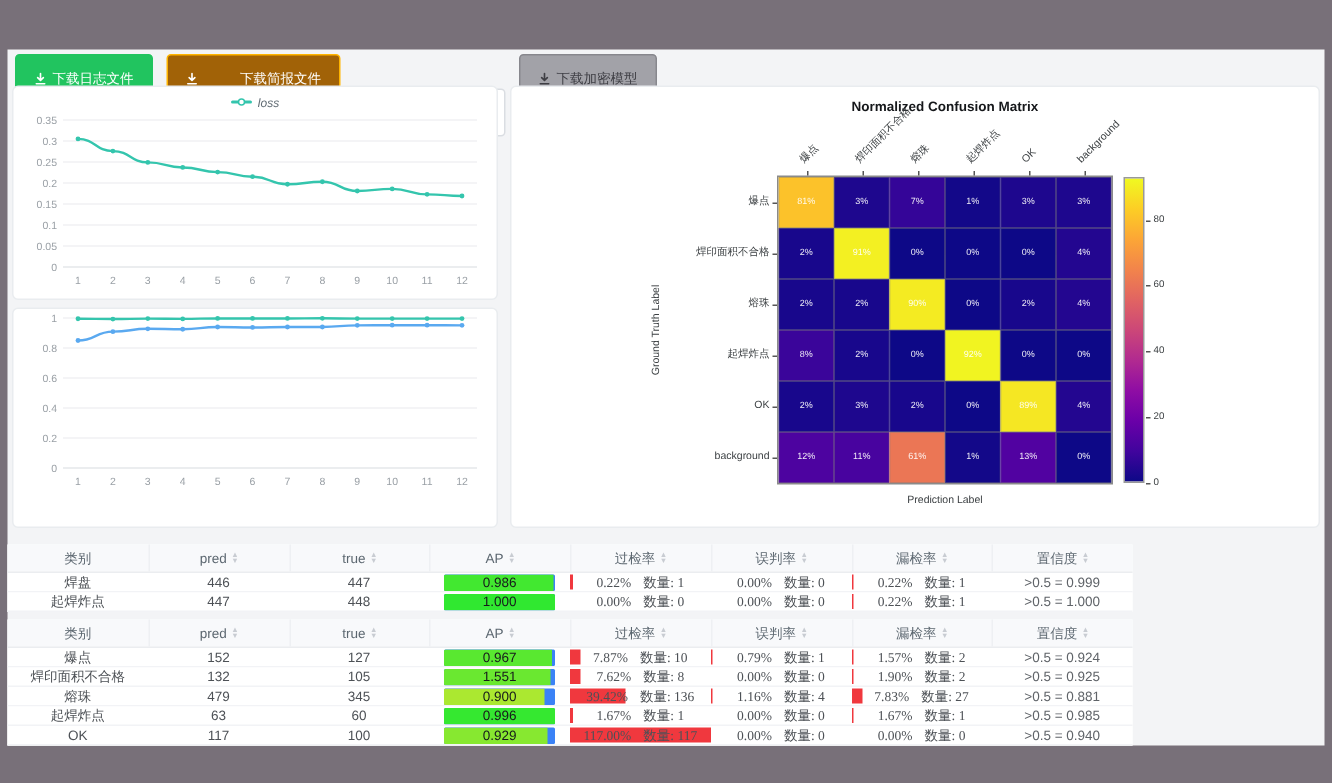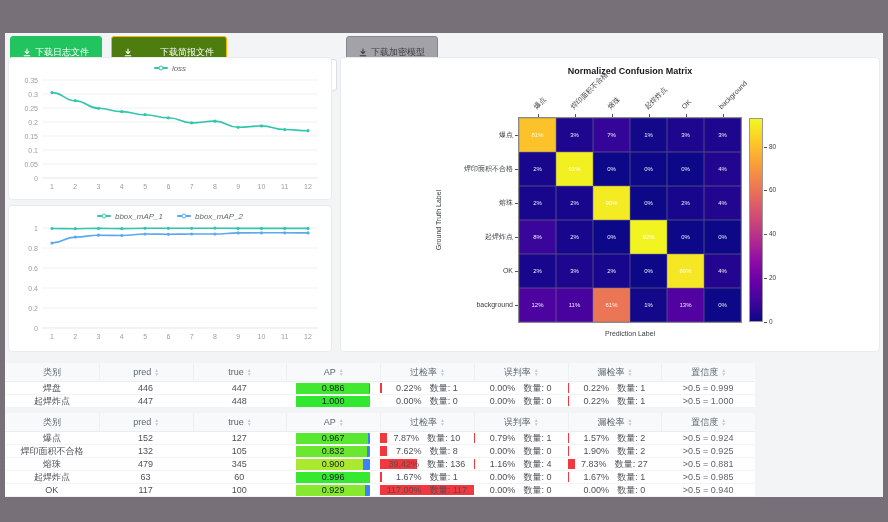--- a/index.html
+++ b/index.html
@@ -61,41 +61,41 @@
   .sort i{font-style:normal;font-size:5px;line-height:4px;color:#c8ccd2;}
   .t-row{display:grid;grid-template-columns:repeat(8,1fr);height:13px;
          border-bottom:1px solid #f2f3f6;background:#fff;}
   .t-cell{display:flex;align-items:center;justify-content:center;font-size:9px;
           color:#4d5156;position:relative;overflow:hidden;}
   .ap-bar{position:relative;flex:1;margin:0 10px;height:11px;background:#3b82f6;
           border-radius:1px;overflow:hidden;}
   .ap-fill{position:absolute;left:0;top:0;bottom:0;}
   .ap-text{position:absolute;left:0;right:0;text-align:center;font-size:9px;
            color:#17191c;line-height:11px;}
-  .t-cell.pct{gap:8px;}
+  .t-cell.pct{gap:8px;font-family:Liberation Serif, serif;}
   .pct-bar{position:absolute;left:0;top:1px;bottom:1px;background:#f0383e;}
   .pct-v,.pct-n{position:relative;z-index:1;}
   .conf{color:#5f6368;}
 </style>
 </head>
 <body>
 
 <div id="app">
   <div id="content">
 
     <div id="toolbar">
         <button class="tb-btn" style="background: rgb(33, 196, 95); color: rgb(255, 255, 255); border-color: rgb(33, 196, 95);">
           <span class="dl-icon">
             <svg width="8" height="9" viewBox="0 0 8 9">
               <path d="M4 1v4.2M2.1 3.7L4 5.6 5.9 3.7M1.2 7.8h5.6" stroke="currentColor" stroke-width="1.1" fill="none" stroke-linecap="round" stroke-linejoin="round"></path>
             </svg>
           </span>
           <span class="tb-label">下载日志文件</span>
         </button>
-        <button class="tb-btn" style="background: #4d7c0f; color: rgb(255, 255, 255); border-color: rgb(255, 180, 0); gap: 28px;">
+        <button class="tb-btn" style="background: #a16207; color: rgb(255, 255, 255); border-color: rgb(255, 180, 0); gap: 28px;">
           <span class="dl-icon">
             <svg width="8" height="9" viewBox="0 0 8 9">
               <path d="M4 1v4.2M2.1 3.7L4 5.6 5.9 3.7M1.2 7.8h5.6" stroke="currentColor" stroke-width="1.1" fill="none" stroke-linecap="round" stroke-linejoin="round"></path>
             </svg>
           </span>
           <span class="tb-label">下载简报文件</span>
         </button>
         <button class="tb-btn" style="background: rgb(255, 255, 255); color: rgb(91, 96, 103); border-color: rgb(218, 221, 226); margin-top: 23px;">
           <span class="dl-icon">
             <svg width="8" height="9" viewBox="0 0 8 9">
@@ -162,34 +162,20 @@
           <circle cx="179.63636363636363" cy="48.83999999999999" r="1.6" fill="#34c5ad"></circle>
           <circle cx="202.9090909090909" cy="47.16" r="1.6" fill="#34c5ad"></circle>
           <circle cx="226.1818181818182" cy="53.32" r="1.6" fill="#34c5ad"></circle>
           <circle cx="249.45454545454547" cy="51.919999999999995" r="1.6" fill="#34c5ad"></circle>
           <circle cx="272.72727272727275" cy="55.56000000000001" r="1.6" fill="#34c5ad"></circle>
           <circle cx="296" cy="56.68" r="1.6" fill="#34c5ad"></circle>
         </svg>
     </div>
 
     <div id="card-map" class="card">
-      <div class="legend">
-          <span class="lg-item">
-            <span class="lg-marker" style="background: rgb(52, 197, 173);">
-              <span class="lg-dot" style="border-color: rgb(52, 197, 173);"></span>
-            </span>
-            <span class="lg-text">bbox_mAP_1</span>
-          </span>
-          <span class="lg-item">
-            <span class="lg-marker" style="background: rgb(90, 169, 240);">
-              <span class="lg-dot" style="border-color: rgb(90, 169, 240);"></span>
-            </span>
-            <span class="lg-text">bbox_mAP_2</span>
-          </span>
-        </div>
       <svg class="chart" width="316" height="122">
           <line x1="30" y1="106" x2="306" y2="106" stroke="#e4e7ea" stroke-width="1"></line>
           <text x="26" y="108.5" text-anchor="end" font-size="7" fill="#9aa0a6" font-family="Liberation Sans, sans-serif">0</text>
           <line x1="30" y1="86" x2="306" y2="86" stroke="#f0f1f3" stroke-width="1"></line>
           <text x="26" y="88.5" text-anchor="end" font-size="7" fill="#9aa0a6" font-family="Liberation Sans, sans-serif">0.2</text>
           <line x1="30" y1="66" x2="306" y2="66" stroke="#f0f1f3" stroke-width="1"></line>
           <text x="26" y="68.5" text-anchor="end" font-size="7" fill="#9aa0a6" font-family="Liberation Sans, sans-serif">0.4</text>
           <line x1="30" y1="46" x2="306" y2="46" stroke="#f0f1f3" stroke-width="1"></line>
           <text x="26" y="48.5" text-anchor="end" font-size="7" fill="#9aa0a6" font-family="Liberation Sans, sans-serif">0.6</text>
           <line x1="30" y1="26" x2="306" y2="26" stroke="#f0f1f3" stroke-width="1"></line>
@@ -578,21 +564,21 @@
             </div>
             <div class="t-cell conf">&gt;0.5 = 0.924</div>
           </div>
           <div class="t-row">
             <div class="t-cell">焊印面积不合格</div>
             <div class="t-cell">132</div>
             <div class="t-cell">105</div>
             <div class="t-cell">
               <div class="ap-bar">
                 <div class="ap-fill" style="width: 95.3%; background: rgb(106, 232, 48);"></div>
-                <span class="ap-text">0.832</span>
+                <span class="ap-text">1.551</span>
               </div>
             </div>
             <div class="t-cell pct">
               <div class="pct-bar" style="width: 7.62%; min-width: 1.5px;"></div>
               <span class="pct-v">7.62%</span>
               <span class="pct-n">数量: 8</span>
             </div>
             <div class="t-cell pct">
               <span class="pct-v">0.00%</span>
               <span class="pct-n">数量: 0</span>

